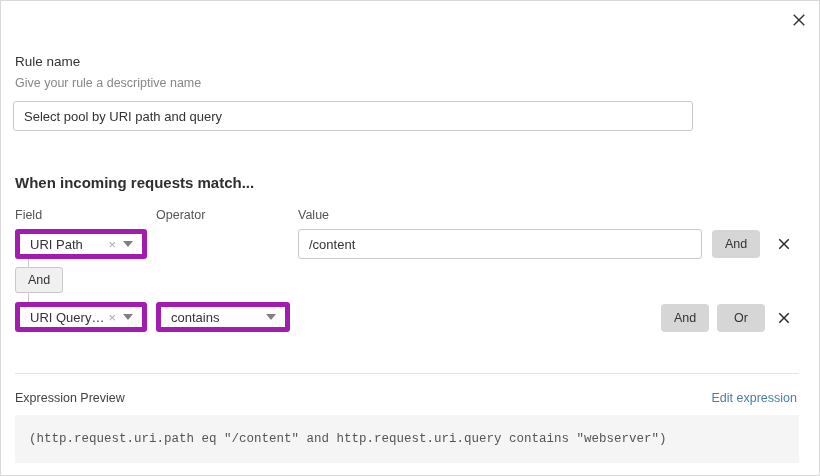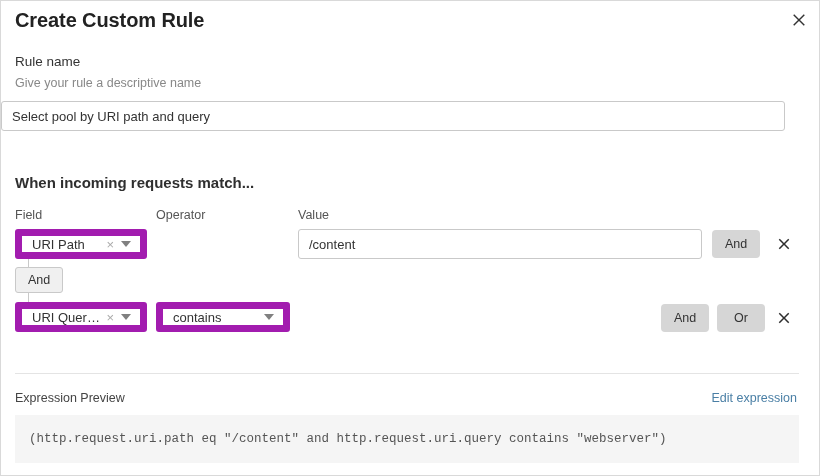--- a/index.html
+++ b/index.html
@@ -58,34 +58,34 @@
     border: 1px solid #c9c9c9;
     border-radius: 3px;
     background: #ffffff;
     font-family: "Liberation Sans", sans-serif;
     font-size: 13px;
     color: #333333;
     padding: 0 10px;
     outline: none;
   }
   #rule-name-input {
-    left: 0; top: 100px; width: 784px;
+    left: 12px; top: 100px; width: 680px;
   }
 
   .col-head {
     position: absolute;
     top: 207px;
     font-size: 12.5px;
     color: #555555;
   }
 
   .select-box {
     position: absolute;
     height: 30px;
-    border: 7px solid #a21caf;
+    border: 5px solid #a21caf;
     border-radius: 3px;
     background: #ffffff;
     display: flex;
     align-items: center;
     padding: 0 6px 0 10px;
     cursor: pointer;
   }
   .select-label {
     font-size: 13px;
     color: #333333;
@@ -185,21 +185,20 @@
     font-size: 12.5px;
     color: #555555;
     white-space: nowrap;
   }
 </style>
 </head>
 <body>
 
 <div class="dialog">
 
-  <div class="dialog-title">Create Custom Rule</div>
 
   <div class="close-icon">
     <svg width="16" height="16" viewBox="0 0 16 16" aria-hidden="true">
       <path d="M3.2 2.2 L8 7 L12.8 2.2 L13.8 3.2 L9 8 L13.8 12.8 L12.8 13.8 L8 9 L3.2 13.8 L2.2 12.8 L7 8 L2.2 3.2 Z" fill="#333333"></path>
     </svg>
   </div>
 
   <div class="label-strong" style="left:14px; top:53px;">Rule name</div>
   <div class="label-muted" style="left:14px; top:75px;">Give your rule a descriptive name</div>
   <input class="text-input" id="rule-name-input" type="text" value="Select pool by URI path and query" style="">

